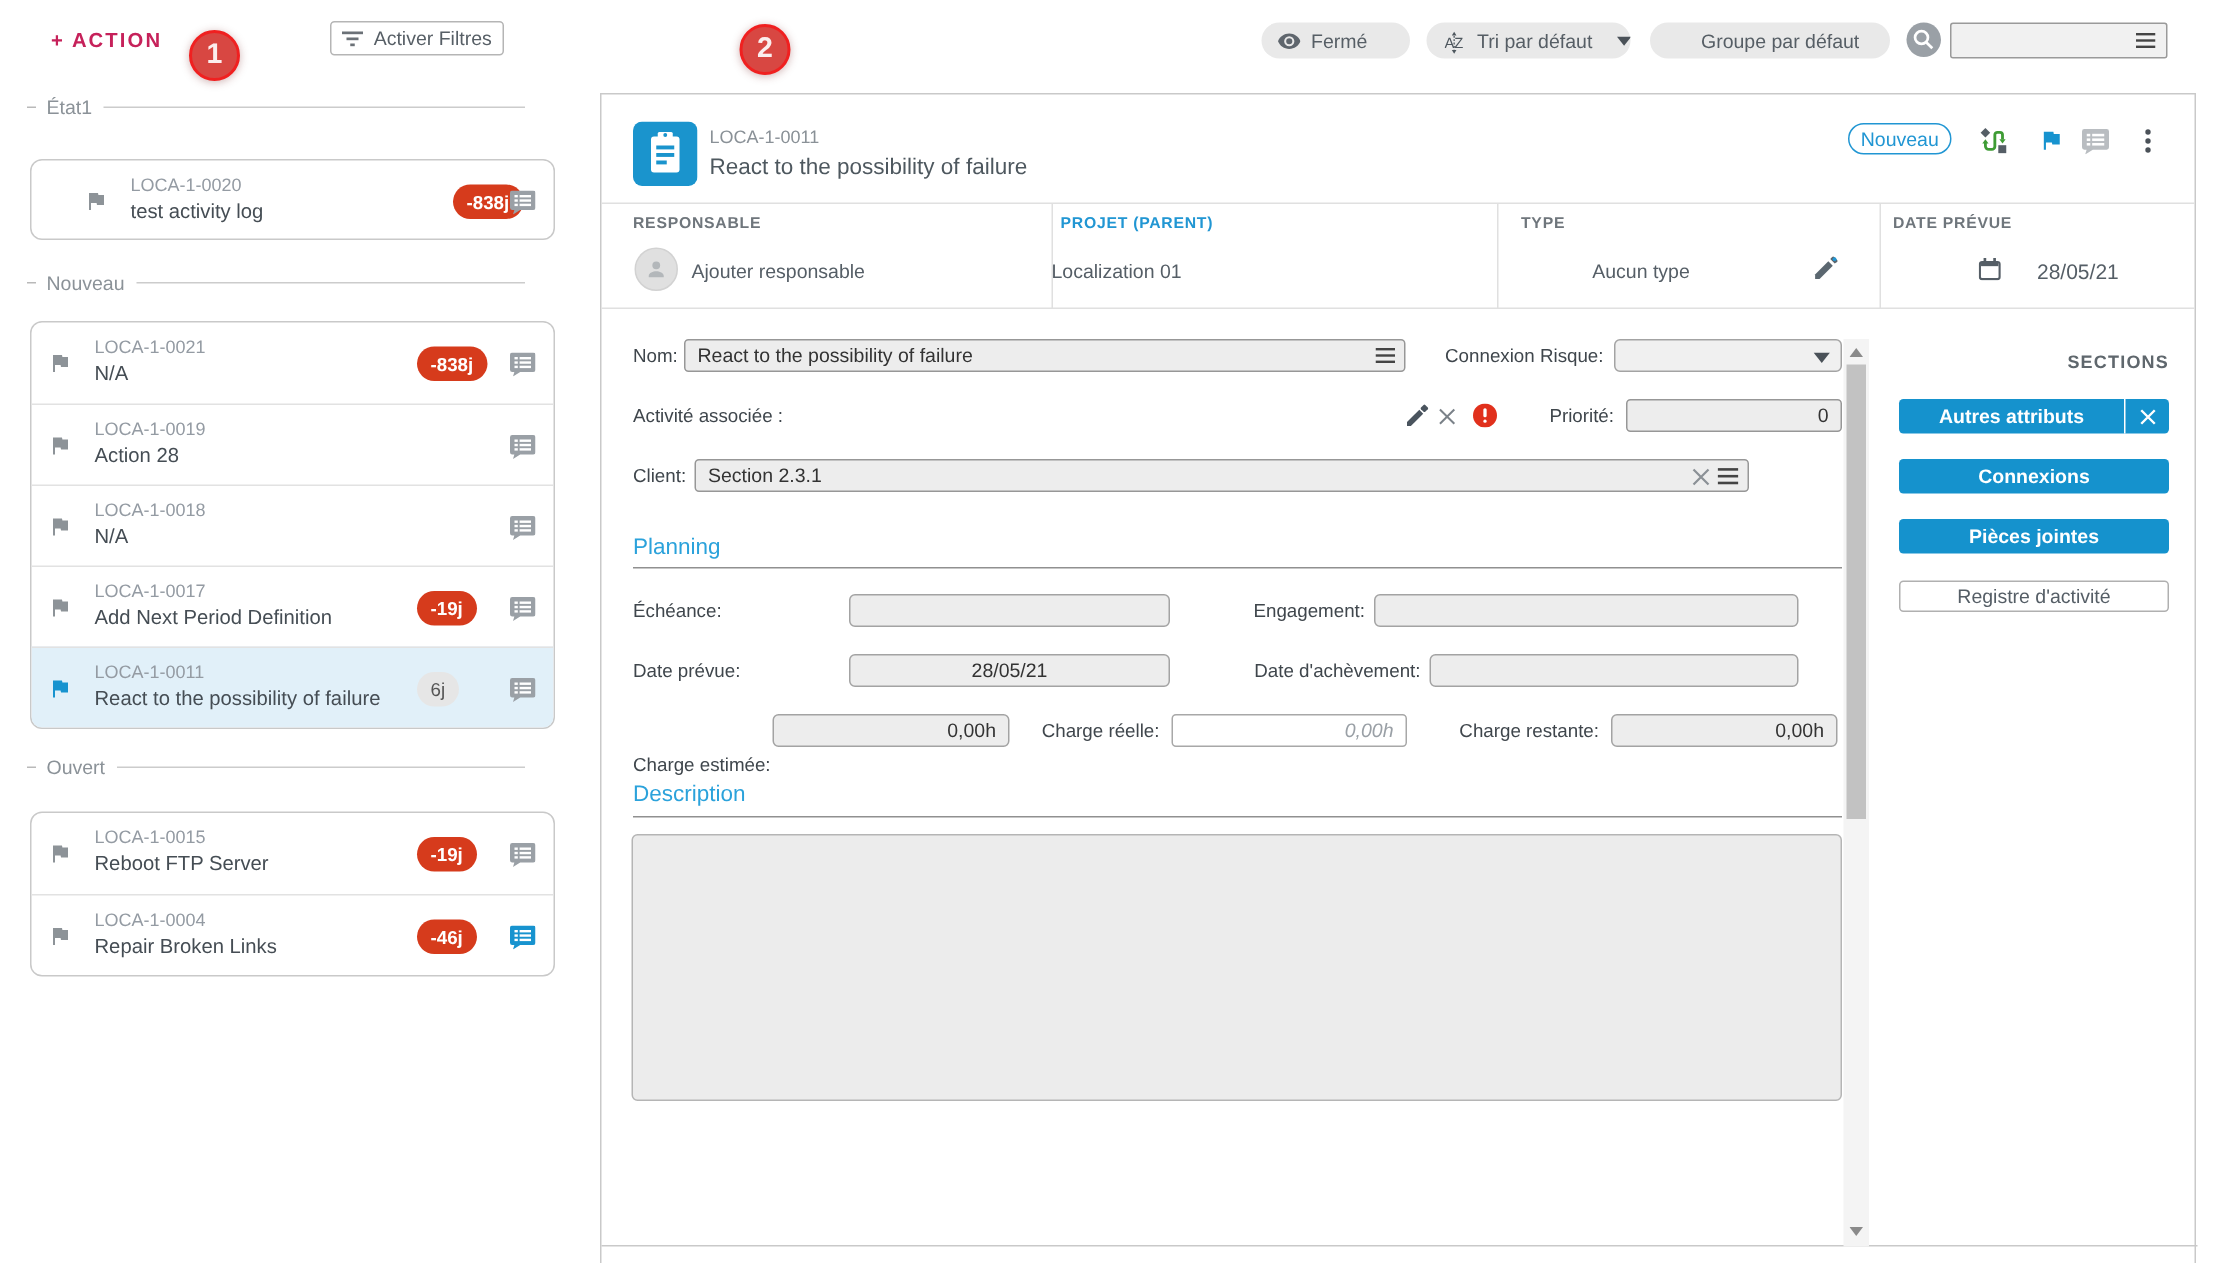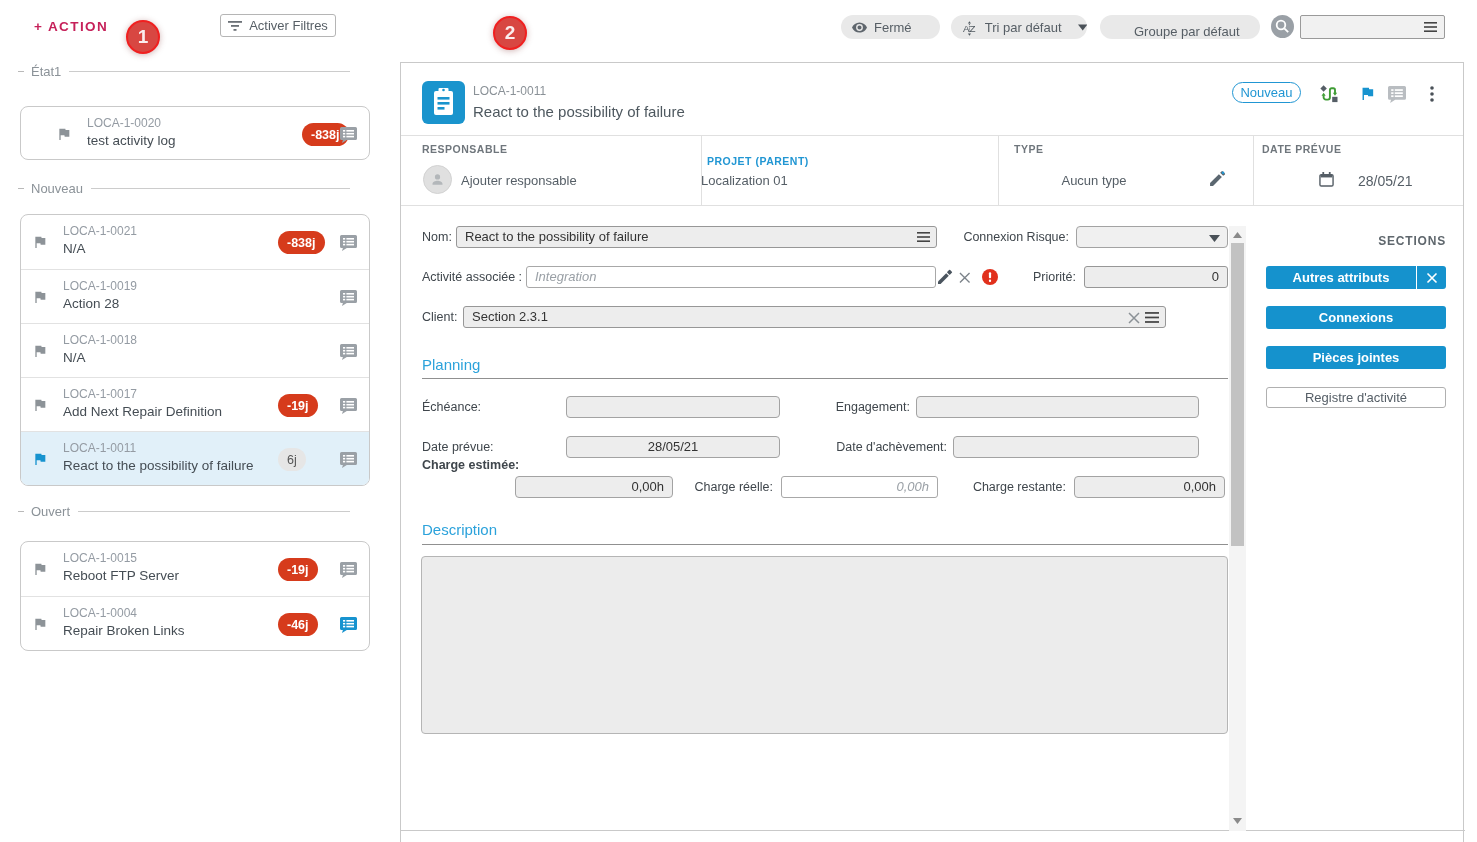--- a/index.html
+++ b/index.html
@@ -31,21 +31,21 @@
 .tpill { position:absolute; top:15px; height:24px; border-radius:12px; background:#e9e9e9; display:flex; align-items:center; color:#565e65; font-size:13px; white-space:nowrap; }
 #srchC { left:1271px; top:15px; width:23px; height:23px; border-radius:50%; background:#9aa0a6; display:flex; align-items:center; justify-content:center; }
 #srchI { left:1300px; top:15px; width:145px; height:24px; border:1px solid #9a9a9a; background:#f1f1f1; border-radius:2px; }
 
 
 #panel { left:400px; top:62px; width:1064px; height:780px; border:1px solid #c9c9c9; border-bottom:none; background:#fff; }
 #phead { position:absolute; left:0; top:0; width:100%; height:73px; border-bottom:1px solid #e0e0e0; }
 .colrow { position:absolute; left:0; top:73px; width:100%; height:70px; border-bottom:1px solid #e0e0e0; }
 .cdiv { position:absolute; top:73px; width:1px; height:70px; background:#e0e0e0; }
 .clabel { position:absolute; font-size:10.5px; font-weight:bold; letter-spacing:0.5px; color:#6f767c; }
-.clabel.blue { color:#2196d3;margin-top:12px; }
+.clabel.blue { color:#2196d3; }
 label.f { position:absolute; font-size:12.5px; color:#3f464c; }
 .inp { position:absolute; height:22px; background:#ededed; border:1px solid #979797; border-radius:3px; font-size:13px; color:#333; line-height:20px; padding:0 8px; }
 .inp.white { background:#fff; border-color:#a8a8a8; }
 .inp.lite { border-color:#a3a3a3; border-radius:4px; }
 .shead { position:absolute; font-size:15px; color:#2ba2db; }
 .srule { position:absolute; height:1px; background:#909090; }
 .sbtn { position:absolute; left:865px; width:180px; height:23px; background:#1592cd; border-radius:3px; color:#fff; font-size:13px; font-weight:bold; display:flex; align-items:center; justify-content:center; }
 .rlab { position:absolute; font-size:12.5px; color:#3f464c; text-align:right; }
 </style>
 </head>
@@ -143,21 +143,21 @@
       <span class="tt">N/A</span>
     <span class="note"><svg width="17" height="16">
           <use href="#i-note" fill="#9aa0a6"></use>
         </svg></span>
   </div>
   <div class="crow">
     <span class="flag"><svg width="16" height="16">
           <use href="#i-flag" fill="#8d9398"></use>
         </svg></span>
     <span class="id">LOCA-1-0017</span>
-      <span class="tt">Add Next Repair Definition</span>
+      <span class="tt">Add Next Period Definition</span>
     <span class="pill">-19j</span>
     <span class="note"><svg width="17" height="16">
           <use href="#i-note" fill="#9aa0a6"></use>
         </svg></span>
   </div>
   <div class="crow sel">
     <span class="flag"><svg width="16" height="16">
           <use href="#i-flag" fill="#1793cf"></use>
         </svg></span>
     <span class="id">LOCA-1-0011</span>
@@ -206,21 +206,21 @@
         <text x="7.6" y="12.5">Z</text>
       </g>
       <line x1="7.5" y1="3.2" x2="7.5" y2="13.8" stroke="#4e575e" stroke-width="1" stroke-dasharray="1.4 1.2"></line>
       <path fill="#4e575e" d="M7.5 0L5.7 2.8h3.6z"></path>
       <path fill="#4e575e" d="M7.5 17l-1.8-2.8h3.6z"></path>
     </svg>
   Tri par défaut
   <svg width="11" height="7" viewBox="0 0 11 7" style="margin-left:8px">
       <path fill="#4a5158" d="M0 0h11L5.5 7z"></path>
     </svg></div>
-<div class="tpill" style="left:1100px;width:160px;padding-left:10px;gap:24px;align-items:flex-end;" id="grpPill">
+<div class="tpill" style="left:1100px;width:160px;padding-left:10px;gap:24px;" id="grpPill">
   <svg width="15" height="15" viewBox="0 0 15 15">
       <g fill="#5f666d">
         <path d="M7.5 0L11 5.5H4z"></path>
         <rect x="1" y="8" width="5.5" height="5.5"></rect>
         <circle cx="11.4" cy="10.8" r="3"></circle>
       </g>
     </svg>
   Groupe par défaut
   <svg width="11" height="7" viewBox="0 0 11 7" style="margin-left:6px">
       <path fill="#4a5158" d="M0 0h11L5.5 7z"></path>
@@ -310,21 +310,20 @@
         <use href="#i-ham"></use>
       </svg></div>
   <div class="rlab" style="left:460px;top:167px;width:208px;">Connexion Risque:</div>
   <div class="inp lite" style="left:675px;top:163px;width:152px;background:#f0f0f0;">
     <svg style="position:absolute;right:7px;top:8px;" width="11" height="7" viewBox="0 0 11 7">
         <path fill="#4a5158" d="M0 0h11L5.5 7z"></path>
       </svg>
     </div>
 
   <label class="f" style="left:21px;top:207px;">Activité associée :</label>
-  <div class="inp white" style="left:125px;top:203px;width:410px;"><span style="font-style:italic;color:#9aa0a6;">Integration</span></div>
   <svg class="abs" style="left:536px;top:206px;" width="16" height="16" viewBox="0 0 16 16">
       <path fill="#4a545e" d="M1 12.4V15h2.6l8.2-8.2-2.6-2.6L1 12.4z"></path>
       <rect x="10.6" y="1.2" width="4" height="4" rx="0.8" fill="#4a545e" transform="rotate(45 12.6 3.2)"></rect>
     </svg>
   <svg class="abs" style="left:558px;top:209px;" width="11.5" height="11.5" viewBox="0 0 12 12">
       <path stroke="#7b8289" stroke-width="1.4" d="M1 1l10 10M11 1L1 11" fill="none"></path>
     </svg>
   <svg class="abs" style="left:581px;top:206px;" width="16" height="16" viewBox="0 0 16 16">
       <circle cx="8" cy="8" r="8" fill="#e1301c"></circle>
       <rect x="6.9" y="3.2" width="2.2" height="6" rx="1" fill="#fff"></rect>
@@ -345,21 +344,21 @@
   <div class="shead" style="left:21px;top:293px;">Planning</div>
   <div class="srule" style="left:21px;top:315px;width:806px;"></div>
   <label class="f" style="left:21px;top:337px;">Échéance:</label>
   <div class="inp lite" style="left:165px;top:333px;width:214px;"></div>
   <div class="rlab" style="left:380px;top:337px;width:129px;">Engagement:</div>
   <div class="inp lite" style="left:515px;top:333px;width:283px;"></div>
   <label class="f" style="left:21px;top:377px;">Date prévue:</label>
   <div class="inp lite" style="left:165px;top:373px;width:214px;text-align:center;">28/05/21</div>
   <div class="rlab" style="left:380px;top:377px;width:166px;">Date d'achèvement:</div>
   <div class="inp lite" style="left:552px;top:373px;width:246px;"></div>
-  <label class="f" style="left:21px;top:395px;font-weight:bold;">Charge estimée:</label>
+  <label class="f" style="left:21px;top:440px;">Charge estimée:</label>
   <div class="inp lite" style="left:114px;top:413px;width:158px;text-align:right;">0,00h</div>
   <div class="rlab" style="left:280px;top:417px;width:92px;">Charge réelle:</div>
   <div class="inp white" style="left:380px;top:413px;width:157px;text-align:right;"><span style="font-style:italic;color:#9aa0a6;">0,00h</span></div>
   <div class="rlab" style="left:560px;top:417px;width:105px;">Charge restante:</div>
   <div class="inp lite" style="left:673px;top:413px;width:151px;text-align:right;">0,00h</div>
 
   <div class="shead" style="left:21px;top:458px;">Description</div>
   <div class="srule" style="left:21px;top:481px;width:806px;"></div>
   <div class="abs" style="left:20px;top:493px;width:807px;height:178px;background:#ececec;border:1px solid #b5b5b5;border-radius:4px;"></div>
   <div class="abs" style="left:0;top:767px;width:1064px;height:1px;background:#c9c9c9;"></div>

